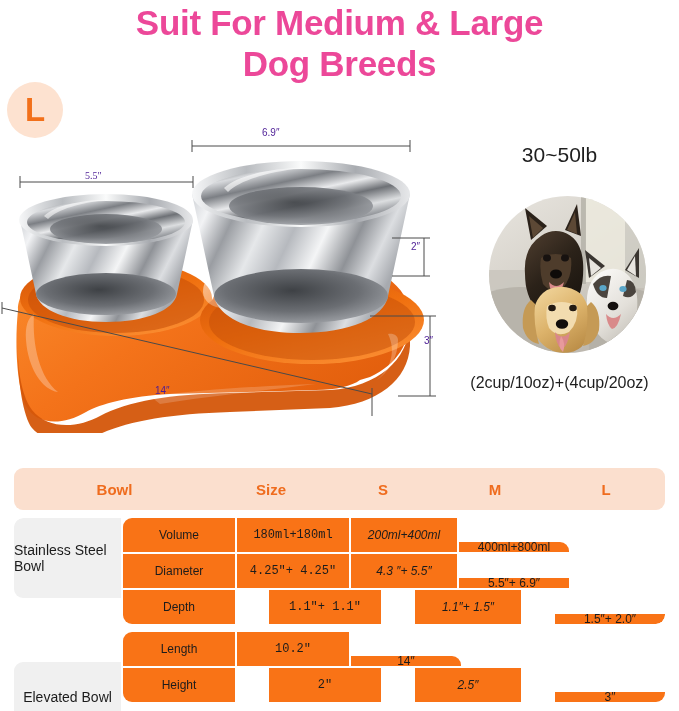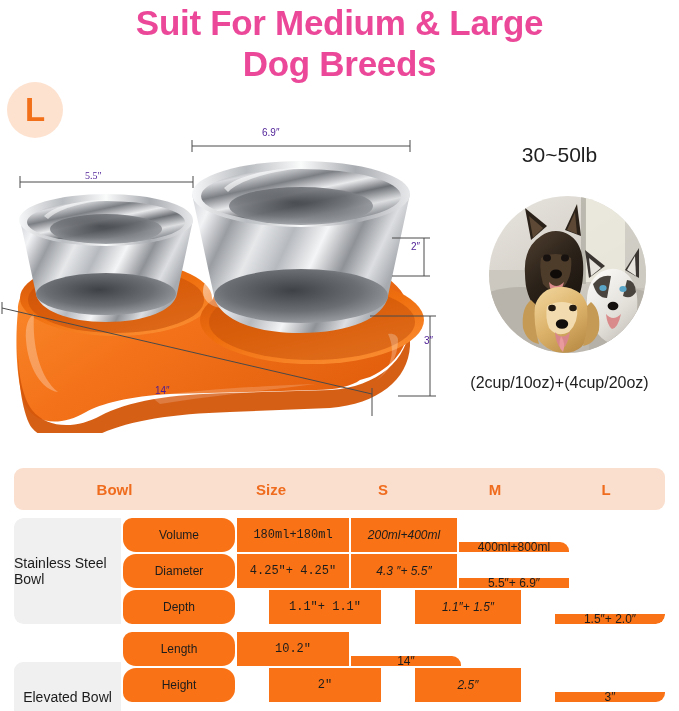--- a/index.html
+++ b/index.html
@@ -145,21 +145,21 @@
     background: #f0f0f0;
     display: flex;
     align-items: center;
     justify-content: center;
     font-size: 14px;
     color: #1c1c1c;
     margin-right: 2px;
   }
   
   .c-bowl { width: 201px; }
-  .c-size { width: 112px; border-radius: 13px; }
+  .c-size { width: 112px; }
   .c-s    { width: 112px; font-family: Liberation Mono, monospace; }
   .c-m    { width: 106px; font-style: italic; }
   .c-l    { width: 110px; margin-top: 24px; }
 
   .hd-bowl { width: 201px; }
   .hd-size { width: 112px; }
   .hd-s    { width: 112px; }
   .hd-m    { width: 112px; }
   .hd-l    { width: 110px; }
 
@@ -420,21 +420,21 @@
   <div class="table-head">
     <div class="th hd-bowl">Bowl</div>
     <div class="th hd-size">Size</div>
     <div class="th hd-s">S</div>
     <div class="th hd-m">M</div>
     <div class="th hd-l">L</div>
   </div>
 
   <div class="tbl-block">
     <div class="block-wrap">
-      <div class="rowhead-cell spanning c-bowl" style="height:106px;">Stainless Steel Bowl</div>
+      <div class="rowhead-cell spanning c-bowl" style="height:80px;">Stainless Steel Bowl</div>
       <div class="block-rows">
         <div class="tbl-row">
           <div class="cell c-size">Volume</div>
           <div class="cell c-s">180ml+180ml</div>
           <div class="cell c-m">200ml+400ml</div>
           <div class="cell c-l">400ml+800ml</div>
         </div>
         <div class="tbl-row">
           <div class="cell c-size">Diameter</div>
           <div class="cell c-s">4.25″+ 4.25″</div>

